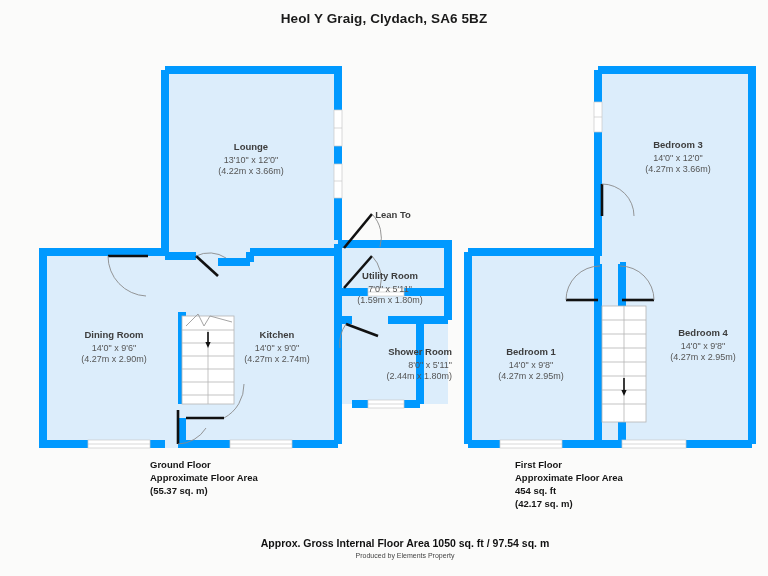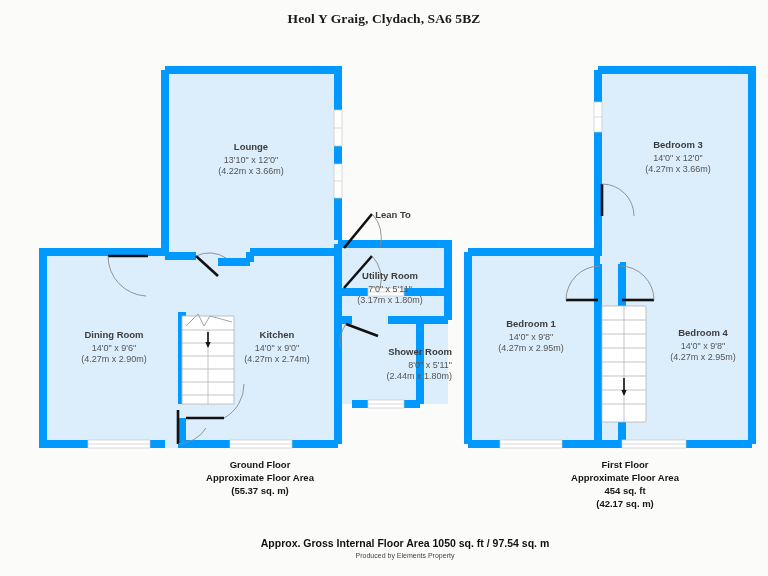--- a/index.html
+++ b/index.html
@@ -22,21 +22,20 @@
   .title {
     position: absolute;
     top: 11px;
     left: 0;
     width: 768px;
     text-align: center;
     font-size: 13.5px;
     font-weight: bold;
     color: #1a1a1a;
     letter-spacing: 0.1px;
-    font-family: Liberation Serif, serif;
   }
   svg.plan {
     position: absolute;
     top: 0;
     left: 0;
   }
   .roomlabel {
     position: absolute;
     text-align: center;
     color: #4a4a4a;
@@ -50,21 +49,20 @@
     color: #3d3d3d;
     margin-bottom: 1px;
   }
   .roomlabel .rdim {
     display: block;
     font-size: 9px;
     color: #555555;
   }
   .floorcap {
     position: absolute;
-    text-align: center;
     font-size: 9.5px;
     font-weight: bold;
     color: #161616;
     line-height: 1.38;
     white-space: nowrap;
   }
   .floorcap span { display: block; }
   .gross {
     position: absolute;
     left: 150px;
@@ -308,21 +306,21 @@
     <span class="rdim">(4.22m x 3.66m)</span>
   </div>
 
   <div class="roomlabel" style="left:338px; top:209px; width:110px;">
     <span class="rname">Lean To</span>
   </div>
 
   <div class="roomlabel" style="left:328px; top:270px; width:124px;">
     <span class="rname">Utility Room</span>
     <span class="rdim">7'0" x 5'11"</span>
-    <span class="rdim">(3.17m x 1.80m)</span>
+    <span class="rdim">(1.59m x 1.80m)</span>
   </div>
 
   <div class="roomlabel" style="left:50px; top:329px; width:128px;">
     <span class="rname">Dining Room</span>
     <span class="rdim">14'0" x 9'6"</span>
     <span class="rdim">(4.27m x 2.90m)</span>
   </div>
 
   <div class="roomlabel" style="left:215px; top:329px; width:124px;">
     <span class="rname">Kitchen</span>
@@ -335,21 +333,21 @@
     <span class="rdim">8'0" x 5'11"</span>
     <span class="rdim">(2.44m x 1.80m)</span>
   </div>
 
   <div class="roomlabel" style="left:608px; top:139px; width:140px;">
     <span class="rname">Bedroom 3</span>
     <span class="rdim">14'0" x 12'0"</span>
     <span class="rdim">(4.27m x 3.66m)</span>
   </div>
 
-  <div class="roomlabel" style="left:466px; top:318px; width:130px;">
+  <div class="roomlabel" style="left:466px; top:346px; width:130px;">
     <span class="rname">Bedroom 1</span>
     <span class="rdim">14'0" x 9'8"</span>
     <span class="rdim">(4.27m x 2.95m)</span>
   </div>
 
   <div class="roomlabel" style="left:638px; top:327px; width:130px;">
     <span class="rname">Bedroom 4</span>
     <span class="rdim">14'0" x 9'8"</span>
     <span class="rdim">(4.27m x 2.95m)</span>
   </div>

